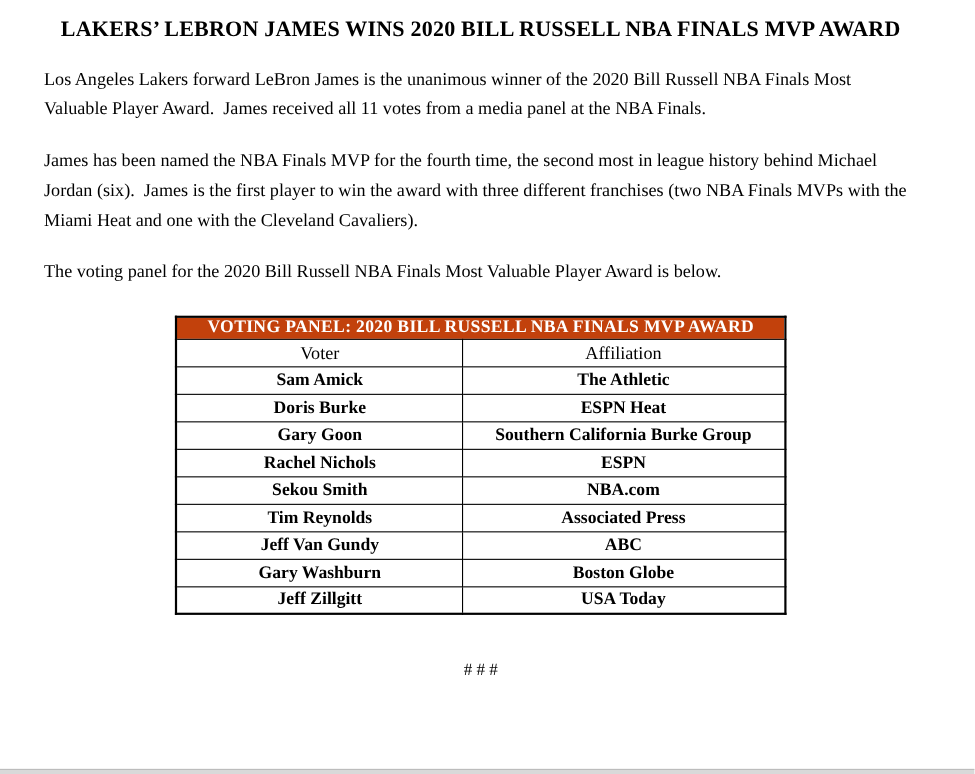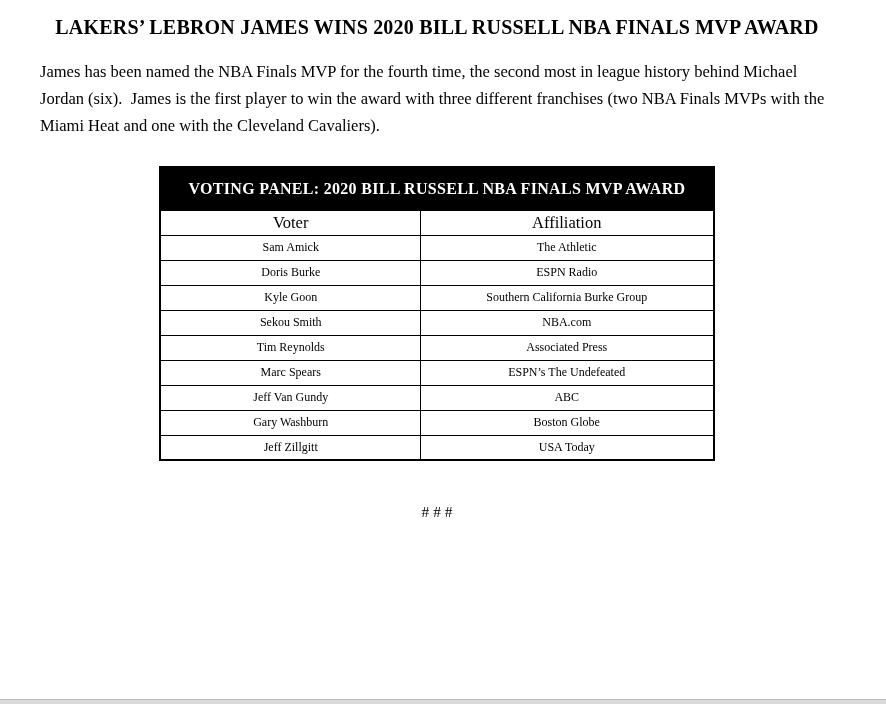--- a/index.html
+++ b/index.html
@@ -42,37 +42,37 @@
     table-layout: fixed;
     border: 2px solid #000000;
   }
   table.panel th, table.panel td {
     border: 1.5px solid #000000;
     text-align: center;
     padding: 0;
     overflow: hidden;
   }
   .caption-cell {
-    background: #000000;
+    background: #c2410c;
     color: #ffffff;
     font-weight: bold;
     font-size: 16px;
-    height: 43px;
+    height: 20px;
     letter-spacing: 0.3px;
   }
   .col-voter { width: 260px; }
   .col-aff   { width: 293px; }
   th.colhead {
     font-size: 16.5px;
     font-weight: normal;
     height: 25px;
   }
   td.cell {
-    font-size: 12px;
-    font-weight: normal;
+    font-size: 16px;
+    font-weight: bold;
     height: 25px;
   }
   .footer-mark {
     text-align: center;
     font-size: 15.5px;
     margin-top: 42px;
     white-space: pre-wrap;
   }
   .window-edge {
     position: absolute;
@@ -84,23 +84,25 @@
     border-top: 1px solid #bcbcbc;
   }
 </style>
 </head>
 <body>
 
 <div class="doc">
 
   <h1 class="doc-title">LAKERS’ LEBRON JAMES WINS 2020 BILL RUSSELL NBA FINALS MVP AWARD</h1>
 
+  <p>Los Angeles Lakers forward LeBron James is the unanimous winner of the 2020 Bill Russell NBA Finals Most Valuable Player Award.  James received all 11 votes from a media panel at the NBA Finals.</p>
 
   <p>James has been named the NBA Finals MVP for the fourth time, the second most in league history behind Michael Jordan (six).  James is the first player to win the award with three different franchises (two NBA Finals MVPs with the Miami Heat and one with the Cleveland Cavaliers).</p>
 
+  <p>The voting panel for the 2020 Bill Russell NBA Finals Most Valuable Player Award is below.</p>
 
   <div class="table-wrap">
     <table class="panel">
       <colgroup>
         <col class="col-voter">
         <col class="col-aff">
       </colgroup>
       <tbody>
         <tr>
           <th colspan="2" class="caption-cell">VOTING PANEL: 2020 BILL RUSSELL NBA FINALS MVP AWARD</th>
@@ -108,37 +110,37 @@
         <tr>
           <th class="colhead">Voter</th>
           <th class="colhead">Affiliation</th>
         </tr>
         <tr>
           <td class="cell">Sam Amick</td>
           <td class="cell">The Athletic</td>
         </tr>
         <tr>
           <td class="cell">Doris Burke</td>
-          <td class="cell">ESPN Radio</td>
+          <td class="cell">ESPN Heat</td>
         </tr>
         <tr>
-          <td class="cell">Kyle Goon</td>
+          <td class="cell">Gary Goon</td>
           <td class="cell">Southern California Burke Group</td>
+        </tr>
+        <tr>
+          <td class="cell">Rachel Nichols</td>
+          <td class="cell">ESPN</td>
         </tr>
         <tr>
           <td class="cell">Sekou Smith</td>
           <td class="cell">NBA.com</td>
         </tr>
         <tr>
           <td class="cell">Tim Reynolds</td>
           <td class="cell">Associated Press</td>
-        </tr>
-        <tr>
-          <td class="cell">Marc Spears</td>
-          <td class="cell">ESPN’s The Undefeated</td>
         </tr>
         <tr>
           <td class="cell">Jeff Van Gundy</td>
           <td class="cell">ABC</td>
         </tr>
         <tr>
           <td class="cell">Gary Washburn</td>
           <td class="cell">Boston Globe</td>
         </tr>
         <tr>

